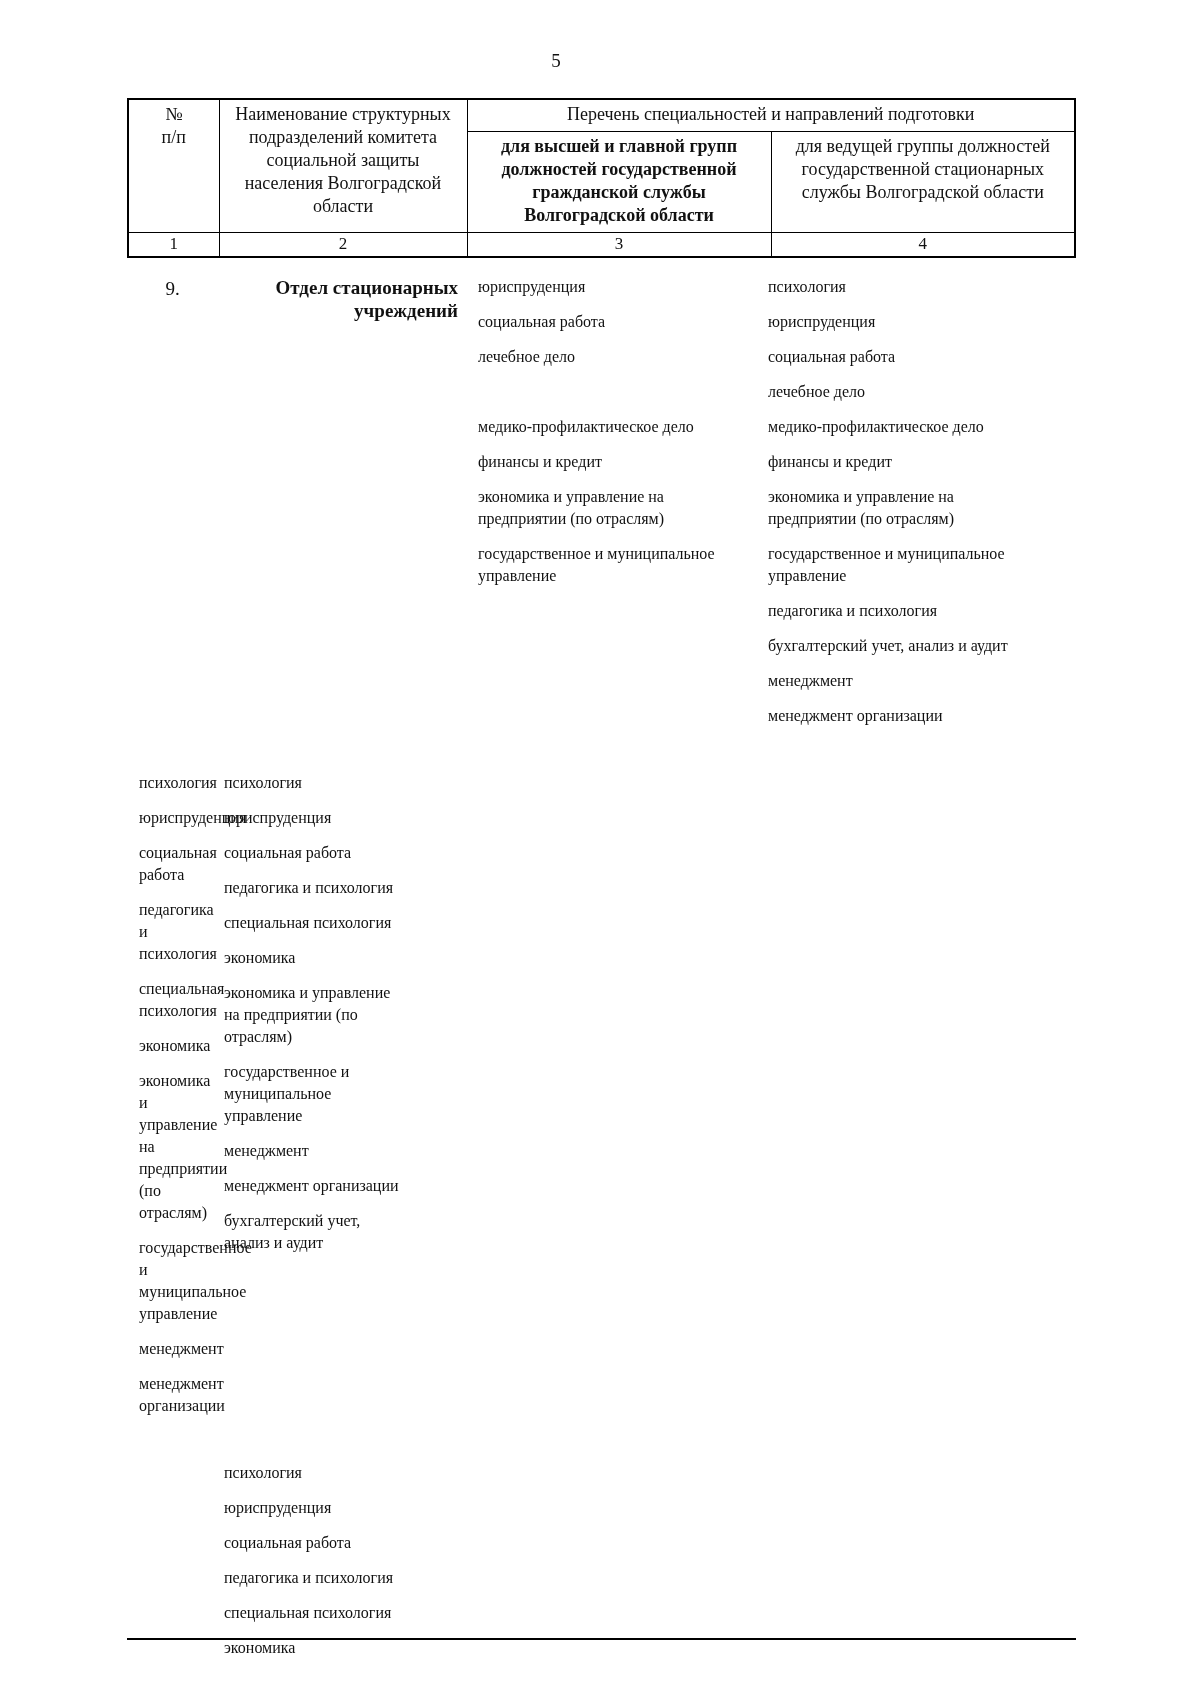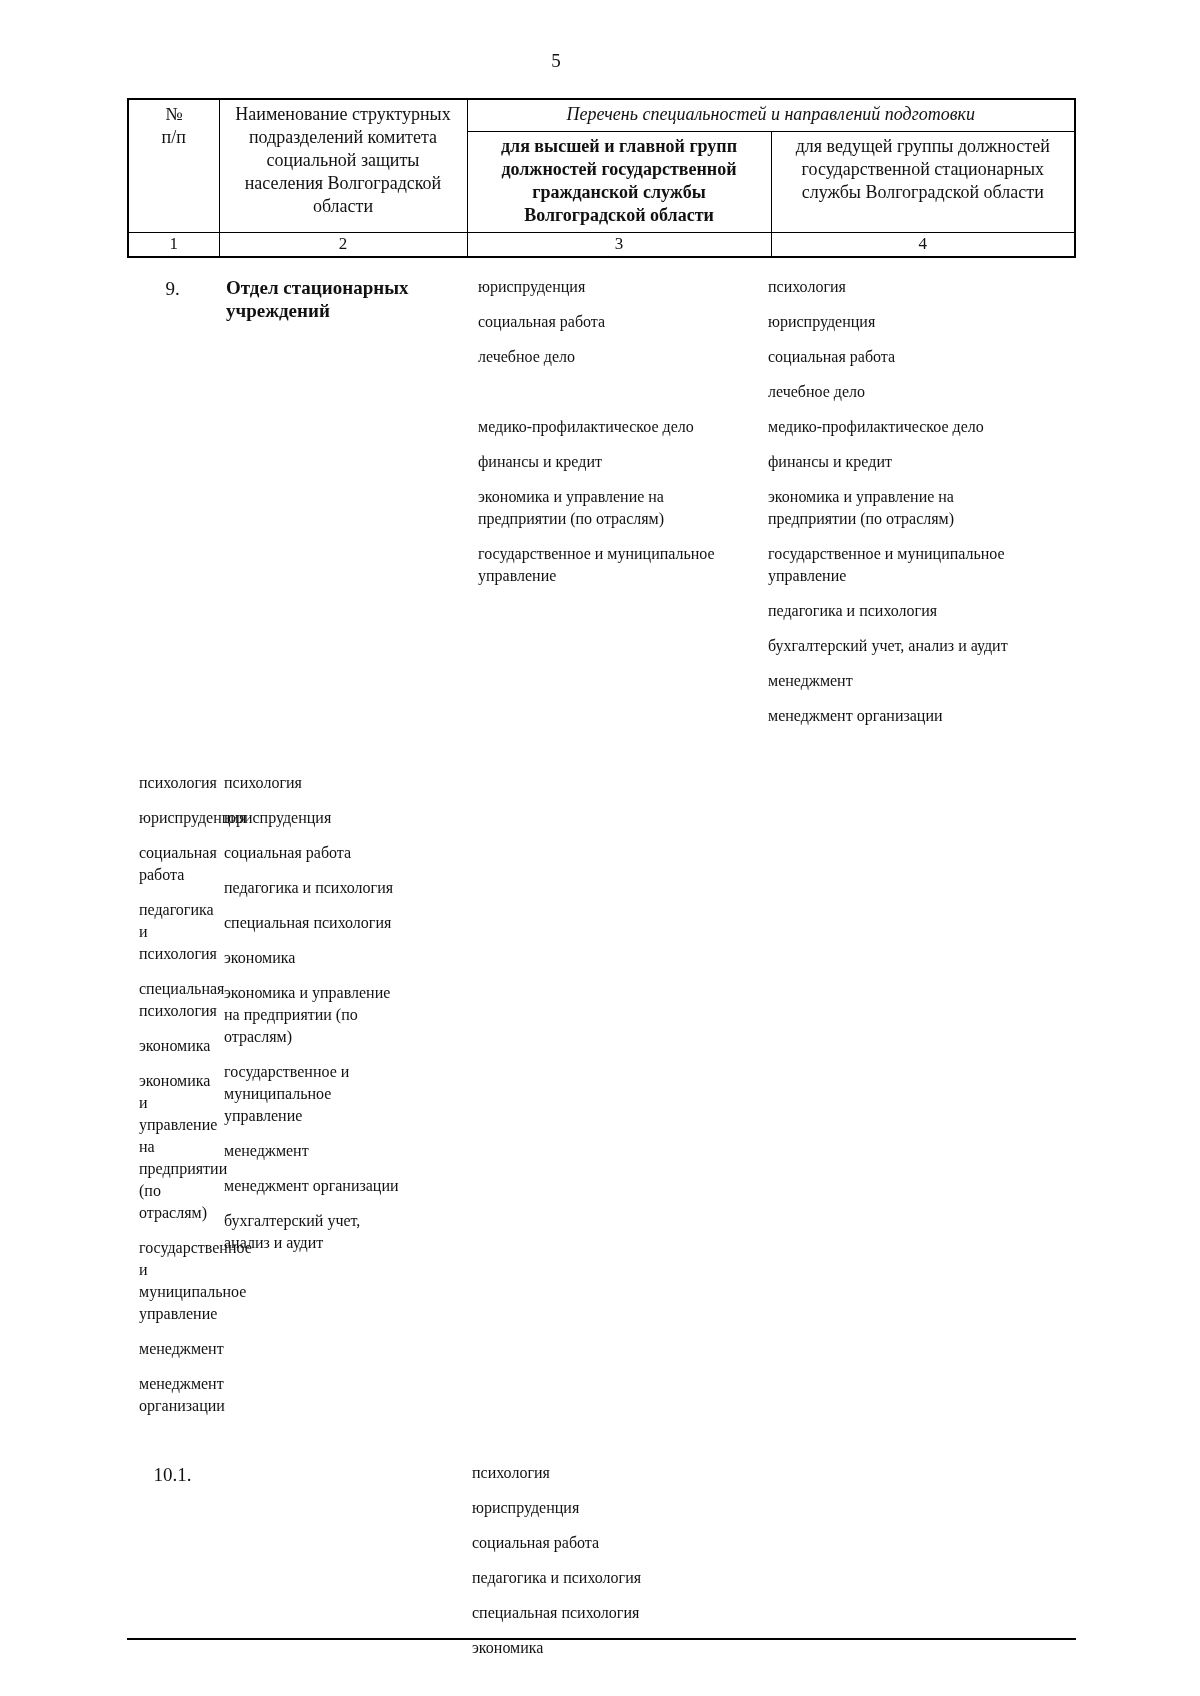--- a/index.html
+++ b/index.html
@@ -31,40 +31,41 @@
     font-size: 18px;
     line-height: 23px;
     text-align: center;
     vertical-align: top;
     padding: 3px 6px 5px 6px;
   }
   td.w1 { width: 91px; }
   td.w2 { width: 248px; }
   td.w3 { width: 296px; font-weight: bold; }
   td.w4 { width: 314px; }
-  td.cspan { vertical-align: middle; padding: 3px 6px; font-style: italic; }
+  td.cspan { vertical-align: middle; padding: 3px 6px; }
   tr.nums td { padding: 1px 4px 2px 4px; font-size: 17px; line-height: 20px; }
 
   .tbody { margin-top: 18px; }
 
   .body-row {
     display: grid;
     grid-template-columns: 91px 248px 296px 314px;
     margin-bottom: 32px;
   }
   .b-num {
     text-align: center;
     font-size: 19px;
     line-height: 23px;
     padding-top: 1px;
   }
   .b-name {
     padding: 0 8px;
     font-size: 19px;
     line-height: 23px;
+    text-align: right;
   }
   .b-name.bold { font-weight: bold; }
   .b-col3 { padding-left: 12px; padding-right: 36px; }
   .b-col4 { padding-left: 6px;  padding-right: 62px; }
   .b-col3 p.item, .b-col4 p.item {
     font-size: 16px;
     line-height: 22px;
     margin: 0 0 13px 0;
   }
   p.item.spacer { visibility: hidden; }
@@ -157,21 +158,20 @@
             <p class="item">специальная психология</p>
             <p class="item">экономика</p>
             <p class="item">экономика и управление на предприятии (по отраслям)</p>
             <p class="item">государственное и муниципальное управление</p>
             <p class="item">менеджмент</p>
             <p class="item">менеджмент организации</p>
             <p class="item">бухгалтерский учет, анализ и аудит</p>
           </div>
         </div>
         <div class="body-row">
-          <div class="b-num">10.1.</div>
           <div class="b-col3"></div>
           <div class="b-col4">
             <p class="item">психология</p>
             <p class="item">юриспруденция</p>
             <p class="item">социальная работа</p>
             <p class="item">педагогика и психология</p>
             <p class="item">специальная психология</p>
             <p class="item">экономика</p>
           </div>
         </div>

